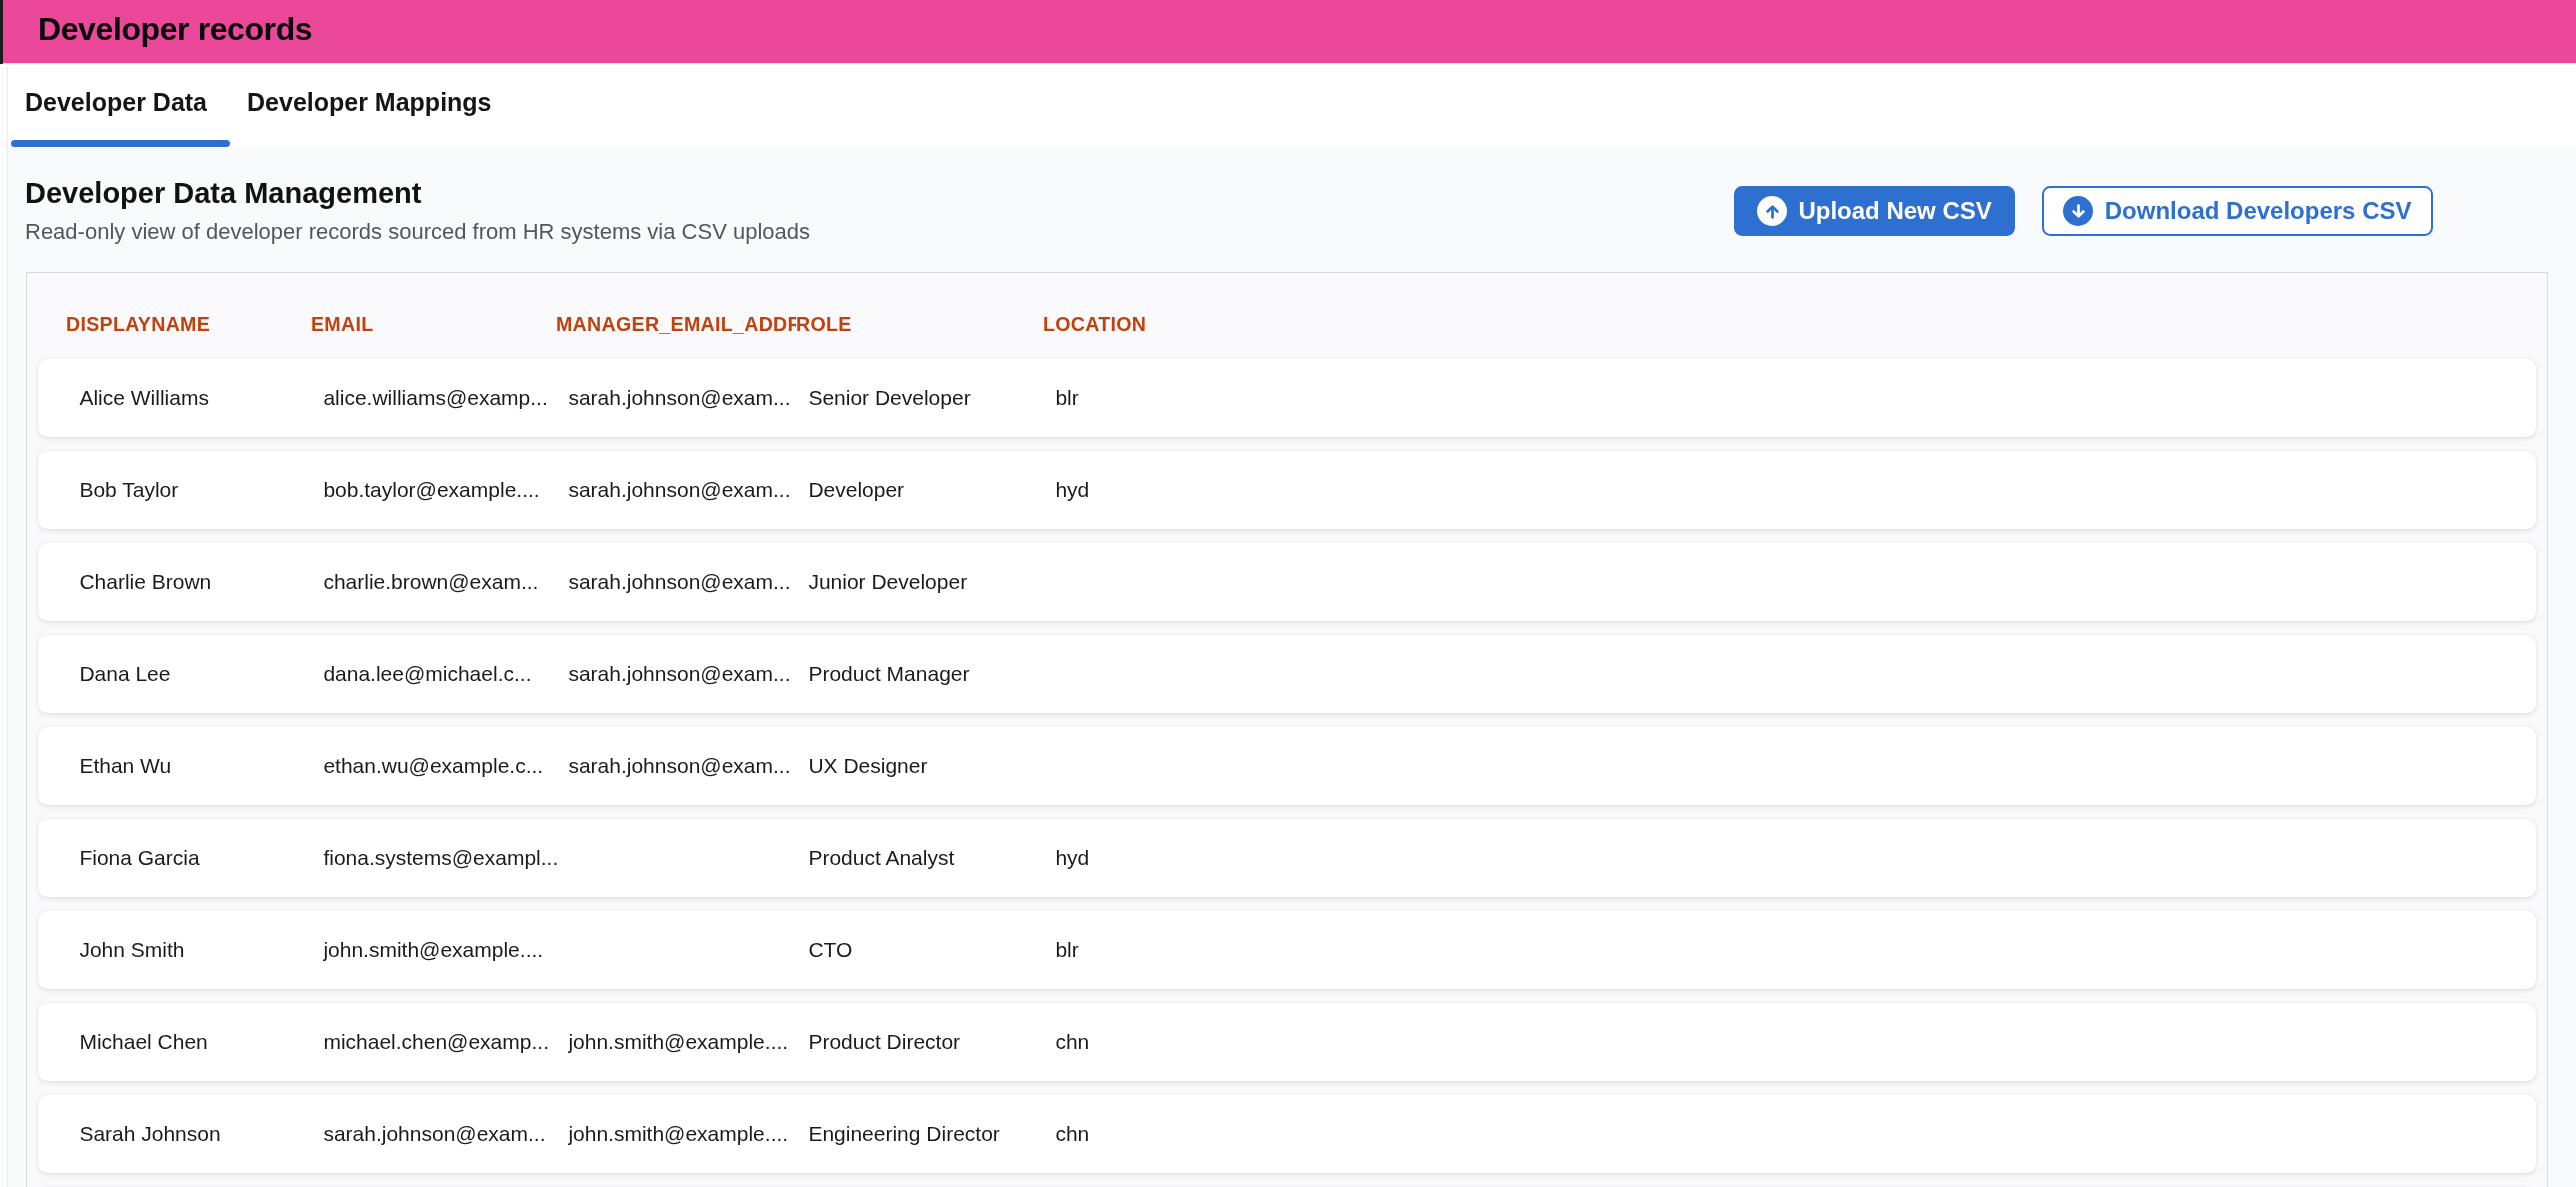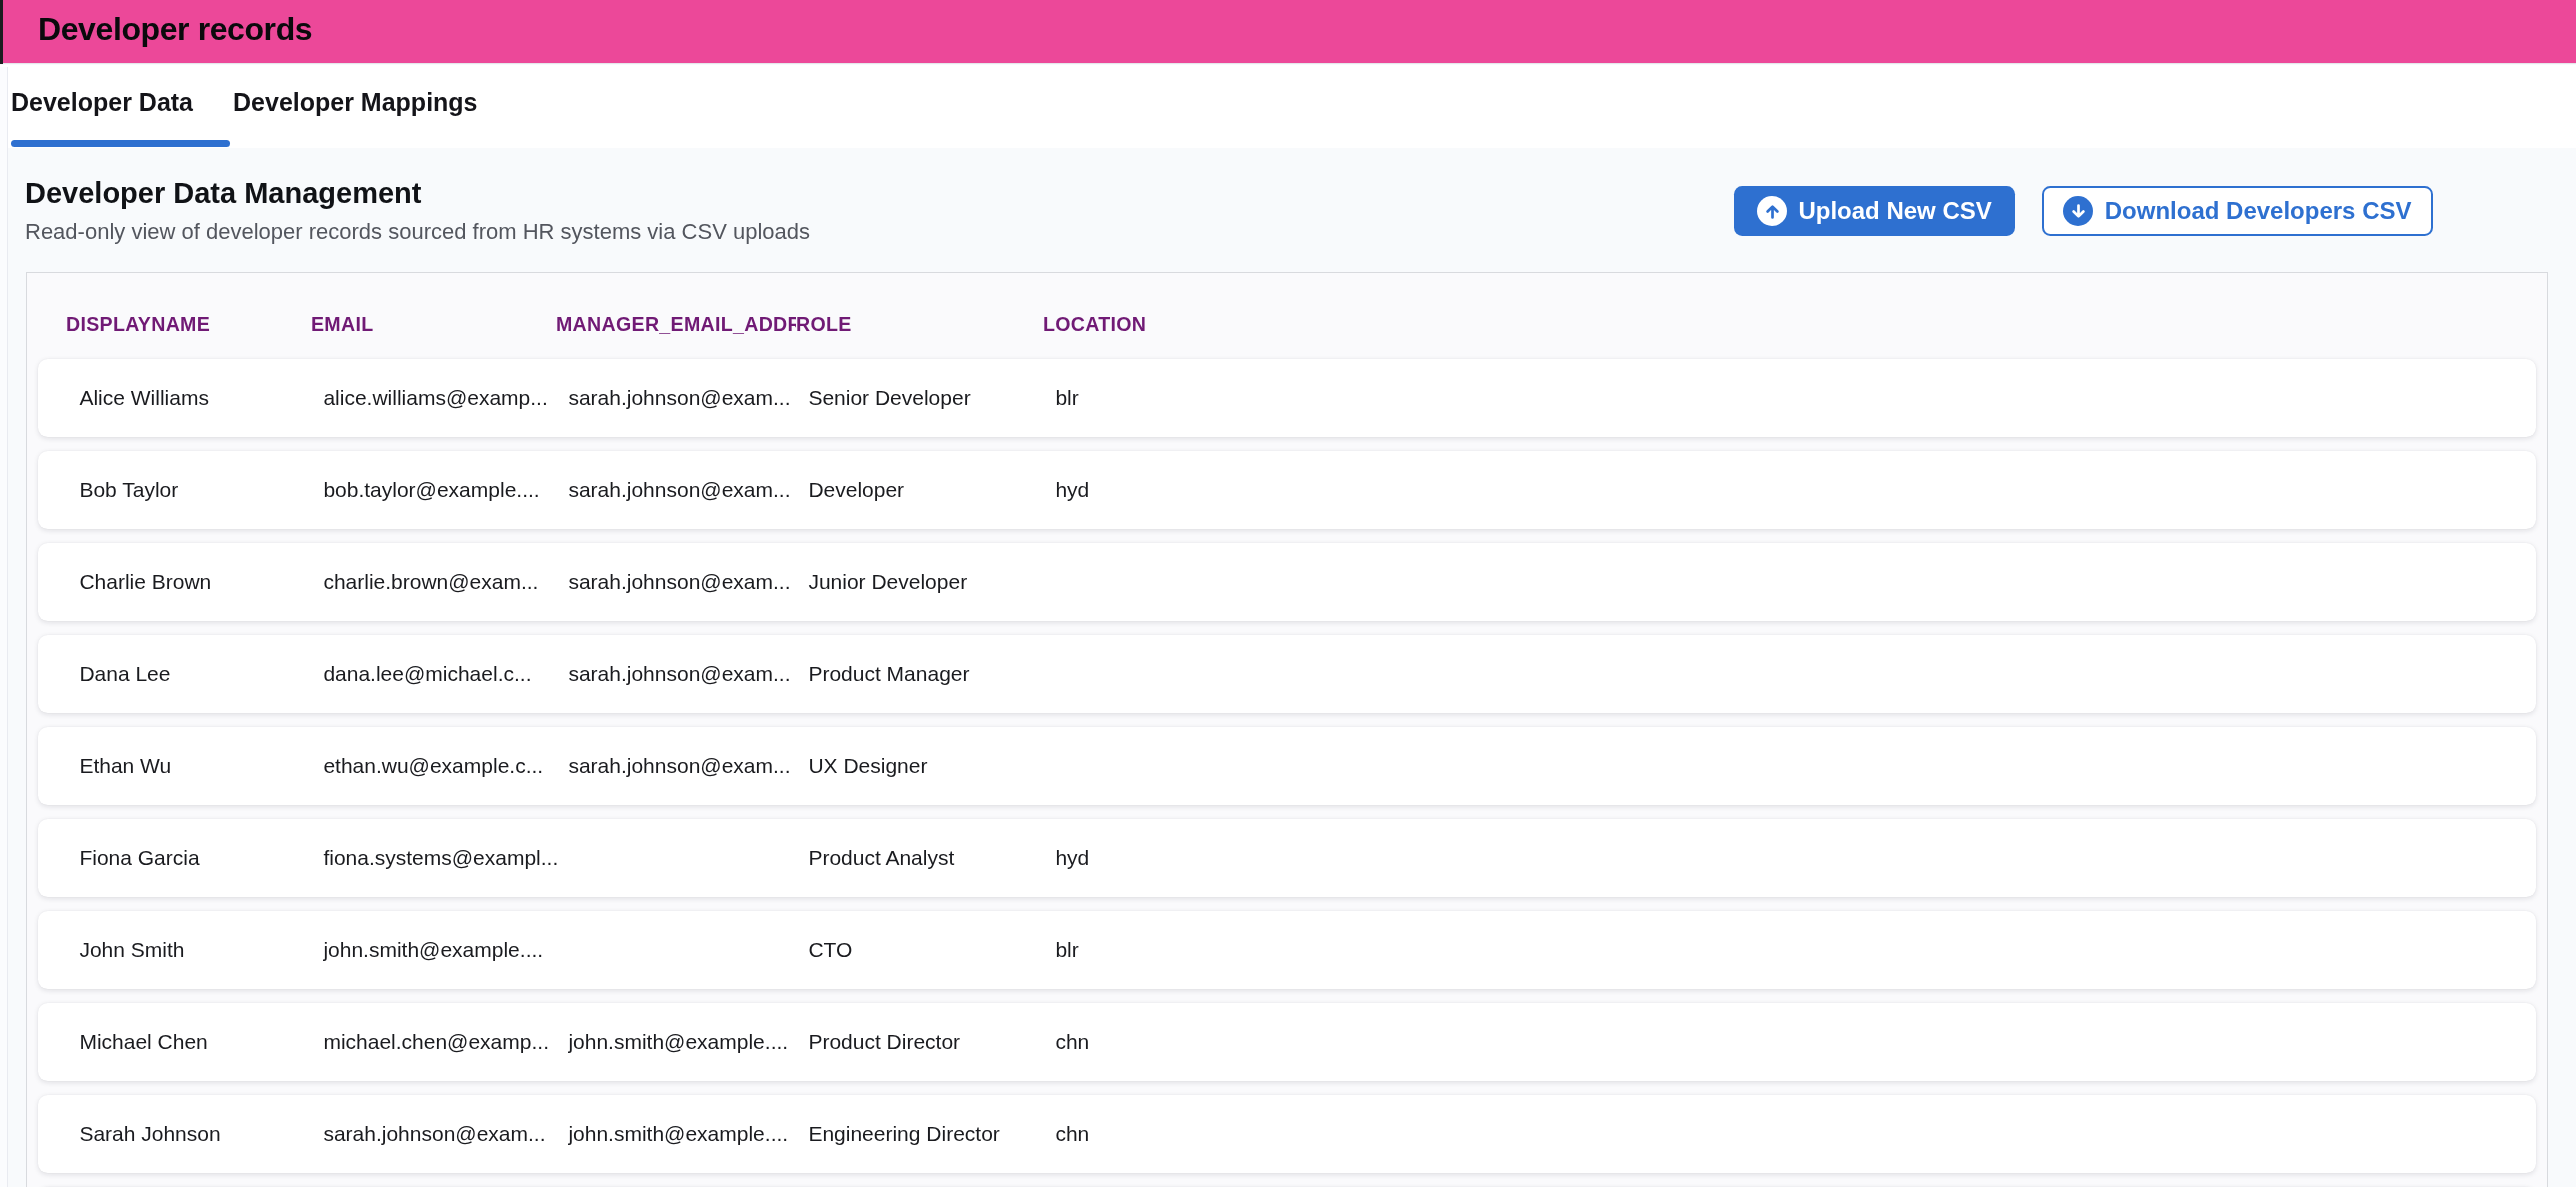--- a/index.html
+++ b/index.html
@@ -29,21 +29,21 @@
     letter-spacing:-0.4px; white-space:nowrap;
   }
 
   
   .tab-bar {
     position:absolute; top:65px; left:0; right:0; height:83px;
     background:#ffffff;
   }
   .tabs {
     display:flex; align-items:center; height:100%;
-    padding-left:11px; padding-bottom:8.2px; gap:40px;
+    padding-left:25px; padding-bottom:8.2px; gap:40px;
   }
   .tab {
     font-size:25px; font-weight:700; color:#141419;
     white-space:nowrap; cursor:pointer;
   }
   .tab-underline {
     position:absolute; left:11.4px; bottom:0.8px;
     width:219px; height:7.4px; border-radius:4.9px;
     background:#2e70d0;
   }
@@ -97,21 +97,21 @@
     background:#fafafc;
     border:1.6px solid #d8dade;
   }
   .table-header {
     display:grid;
     grid-template-columns:245px 245px 240px 247px 1fr;
     padding-left:39px; padding-top:16.3px; height:86px;
     align-items:center;
   }
   .th {
-    font-size:19.6px; font-weight:600; color:#701a75;
+    font-size:19.6px; font-weight:600; color:#c2410c;
     letter-spacing:0.3px; white-space:nowrap; overflow:hidden;
   }
   .rows { position:absolute; left:11.4px; right:11.4px; top:86px; }
   .row-card {
     display:grid;
     grid-template-columns:244px 245px 240px 247px 1fr;
     padding-left:41px; height:78px; align-items:center;
     background:#ffffff; border-radius:9.8px;
     box-shadow:0 1.6px 4.9px rgba(16,24,40,0.10), 0 0 1.6px rgba(16,24,40,0.06);
     margin-bottom:14px;

